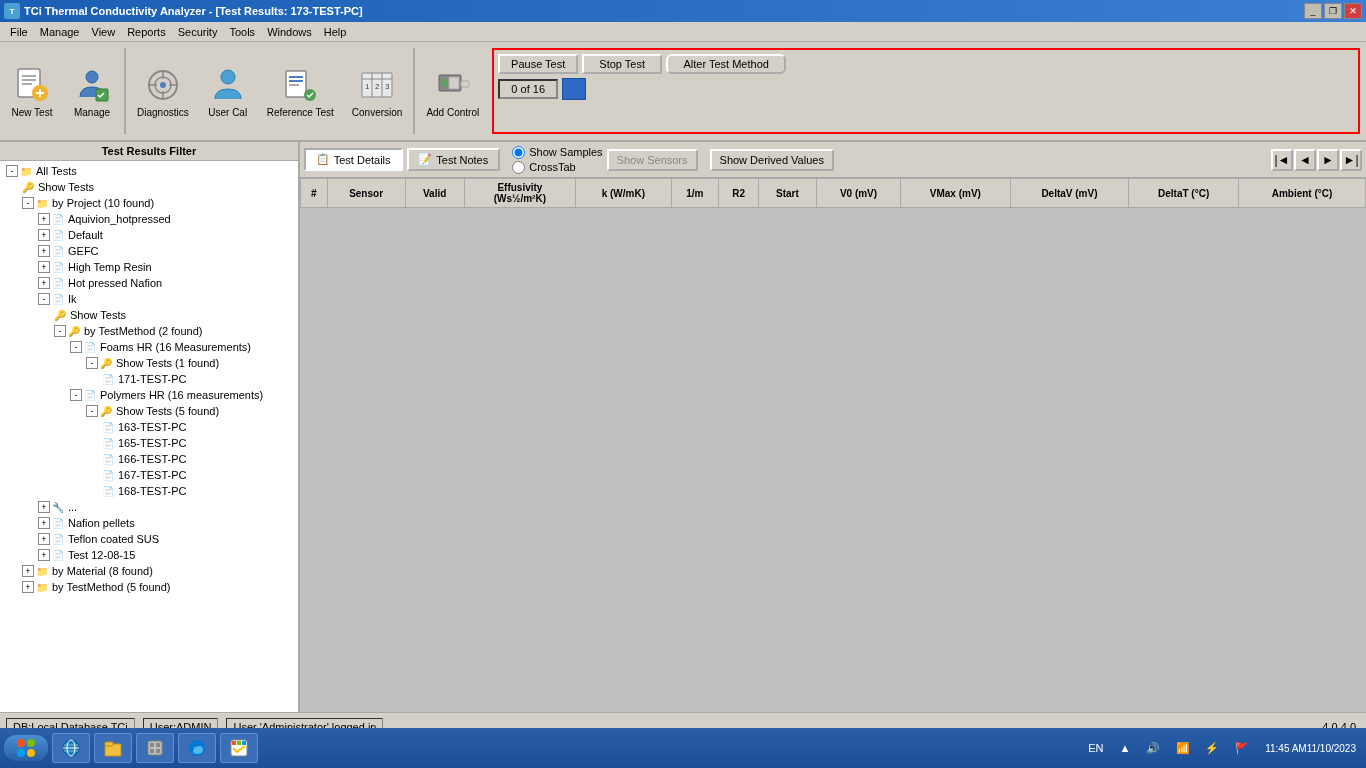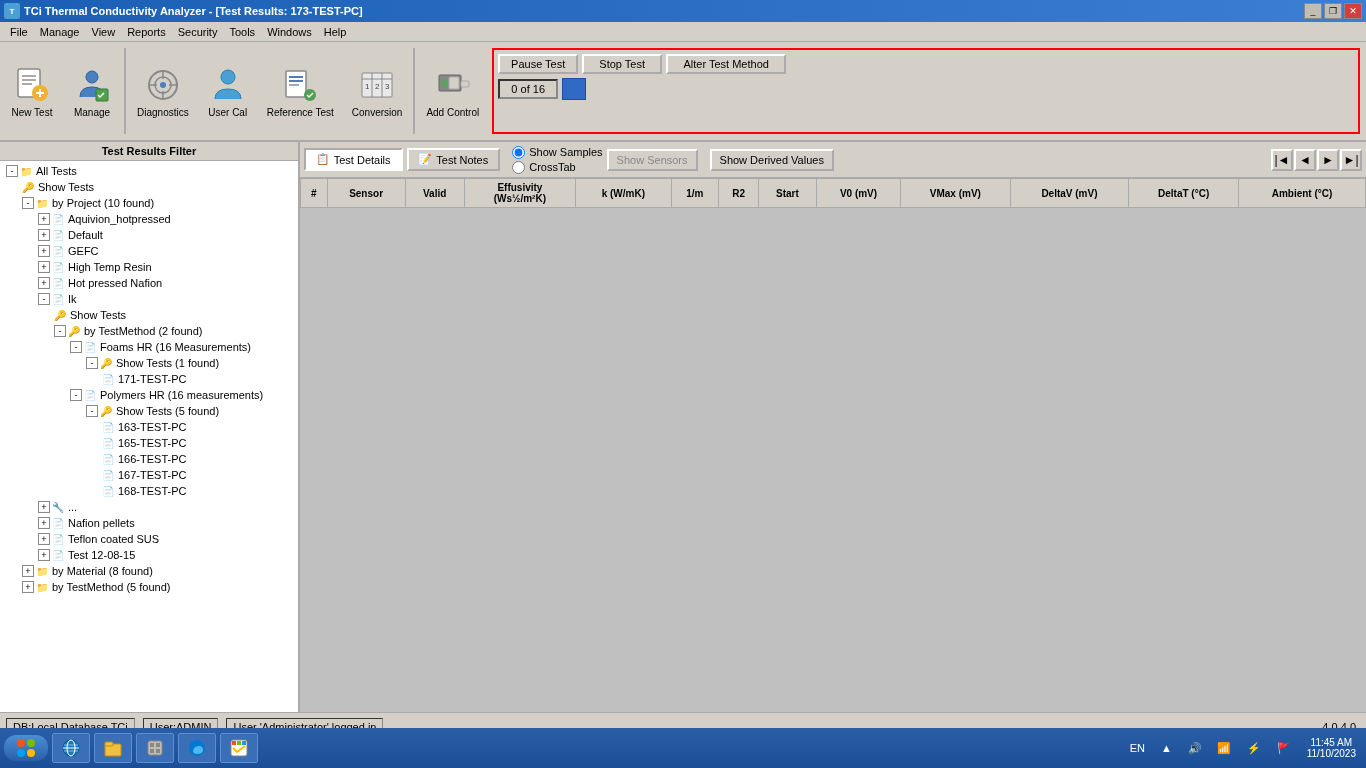--- a/index.html
+++ b/index.html
@@ -73,21 +73,21 @@
     .status-bar { background: #d4d0c8; border-top: 1px solid #aaa; height: 28px; display: flex; align-items: center; padding: 0 6px; gap: 8px; font-size: 11px; }
     .status-item { padding: 2px 6px; border: 1px inset #888; background: #d4d0c8; font-size: 11px; }
     .status-spacer { flex: 1; }
     .version-label { font-size: 11px; padding-right: 4px; }
     
     
     .taskbar { background: linear-gradient(to bottom, #2a5fa8, #1a4f98); height: 40px; display: flex; align-items: center; padding: 0 4px; gap: 4px; position: fixed; bottom: 0; width: 1366px; }
     .start-btn { background: linear-gradient(to bottom, #4a8fd4, #2a5fa8); border-radius: 12px; padding: 3px 12px; color: white; font-size: 12px; font-weight: bold; cursor: pointer; }
     .taskbar-item { background: #3a6fb8; border: 1px solid #5a8fd8; padding: 2px 8px; color: white; font-size: 11px; border-radius: 2px; cursor: pointer; height: 30px; display: flex; align-items: center; }
     .taskbar-icons { margin-left: auto; display: flex; align-items: center; gap: 4px; color: white; font-size: 11px; }
-    .taskbar-time { display: flex; flex-direction: column; align-items: center; font-size: 10px; color: white; padding: 0 6px; }
+    .taskbar-time { display: flex; flex-direction: row; align-items: center; font-size: 10px; color: white; padding: 0 6px; }
     .sys-tray { display: flex; align-items: center; gap: 16px; padding: 0 6px; }
     
     
     svg { display: block; }
   </style>
 </head>
 <body>
 
 <div class="title-bar">
   <div class="title-bar-left">
@@ -209,21 +209,21 @@
         <rect x="26" y="14" width="8" height="6" rx="1" fill="#d4d0c8" stroke="#aaa"></rect>
       </svg>
     </div>
     <span class="toolbar-btn-label">Add Control</span>
   </div>
 
   <div class="test-control-section">
     <div class="test-control-row1">
       <button class="ctrl-btn">Pause Test</button>
       <button class="ctrl-btn">Stop Test</button>
-      <button class="ctrl-btn" style="min-width:120px;">Alter Test Method</button>
+      <button class="ctrl-btn" style="min-width:120px;border-radius:6px;">Alter Test Method</button>
     </div>
     <div class="test-control-row2">
       <div class="progress-label">0 of 16</div>
       <div style="width:24px; height:22px; background:#316ac5; border:1px solid #1a4fa8; flex-shrink:0;"></div>
     </div>
   </div>
 </div>
 
 <div class="main-content">
 

